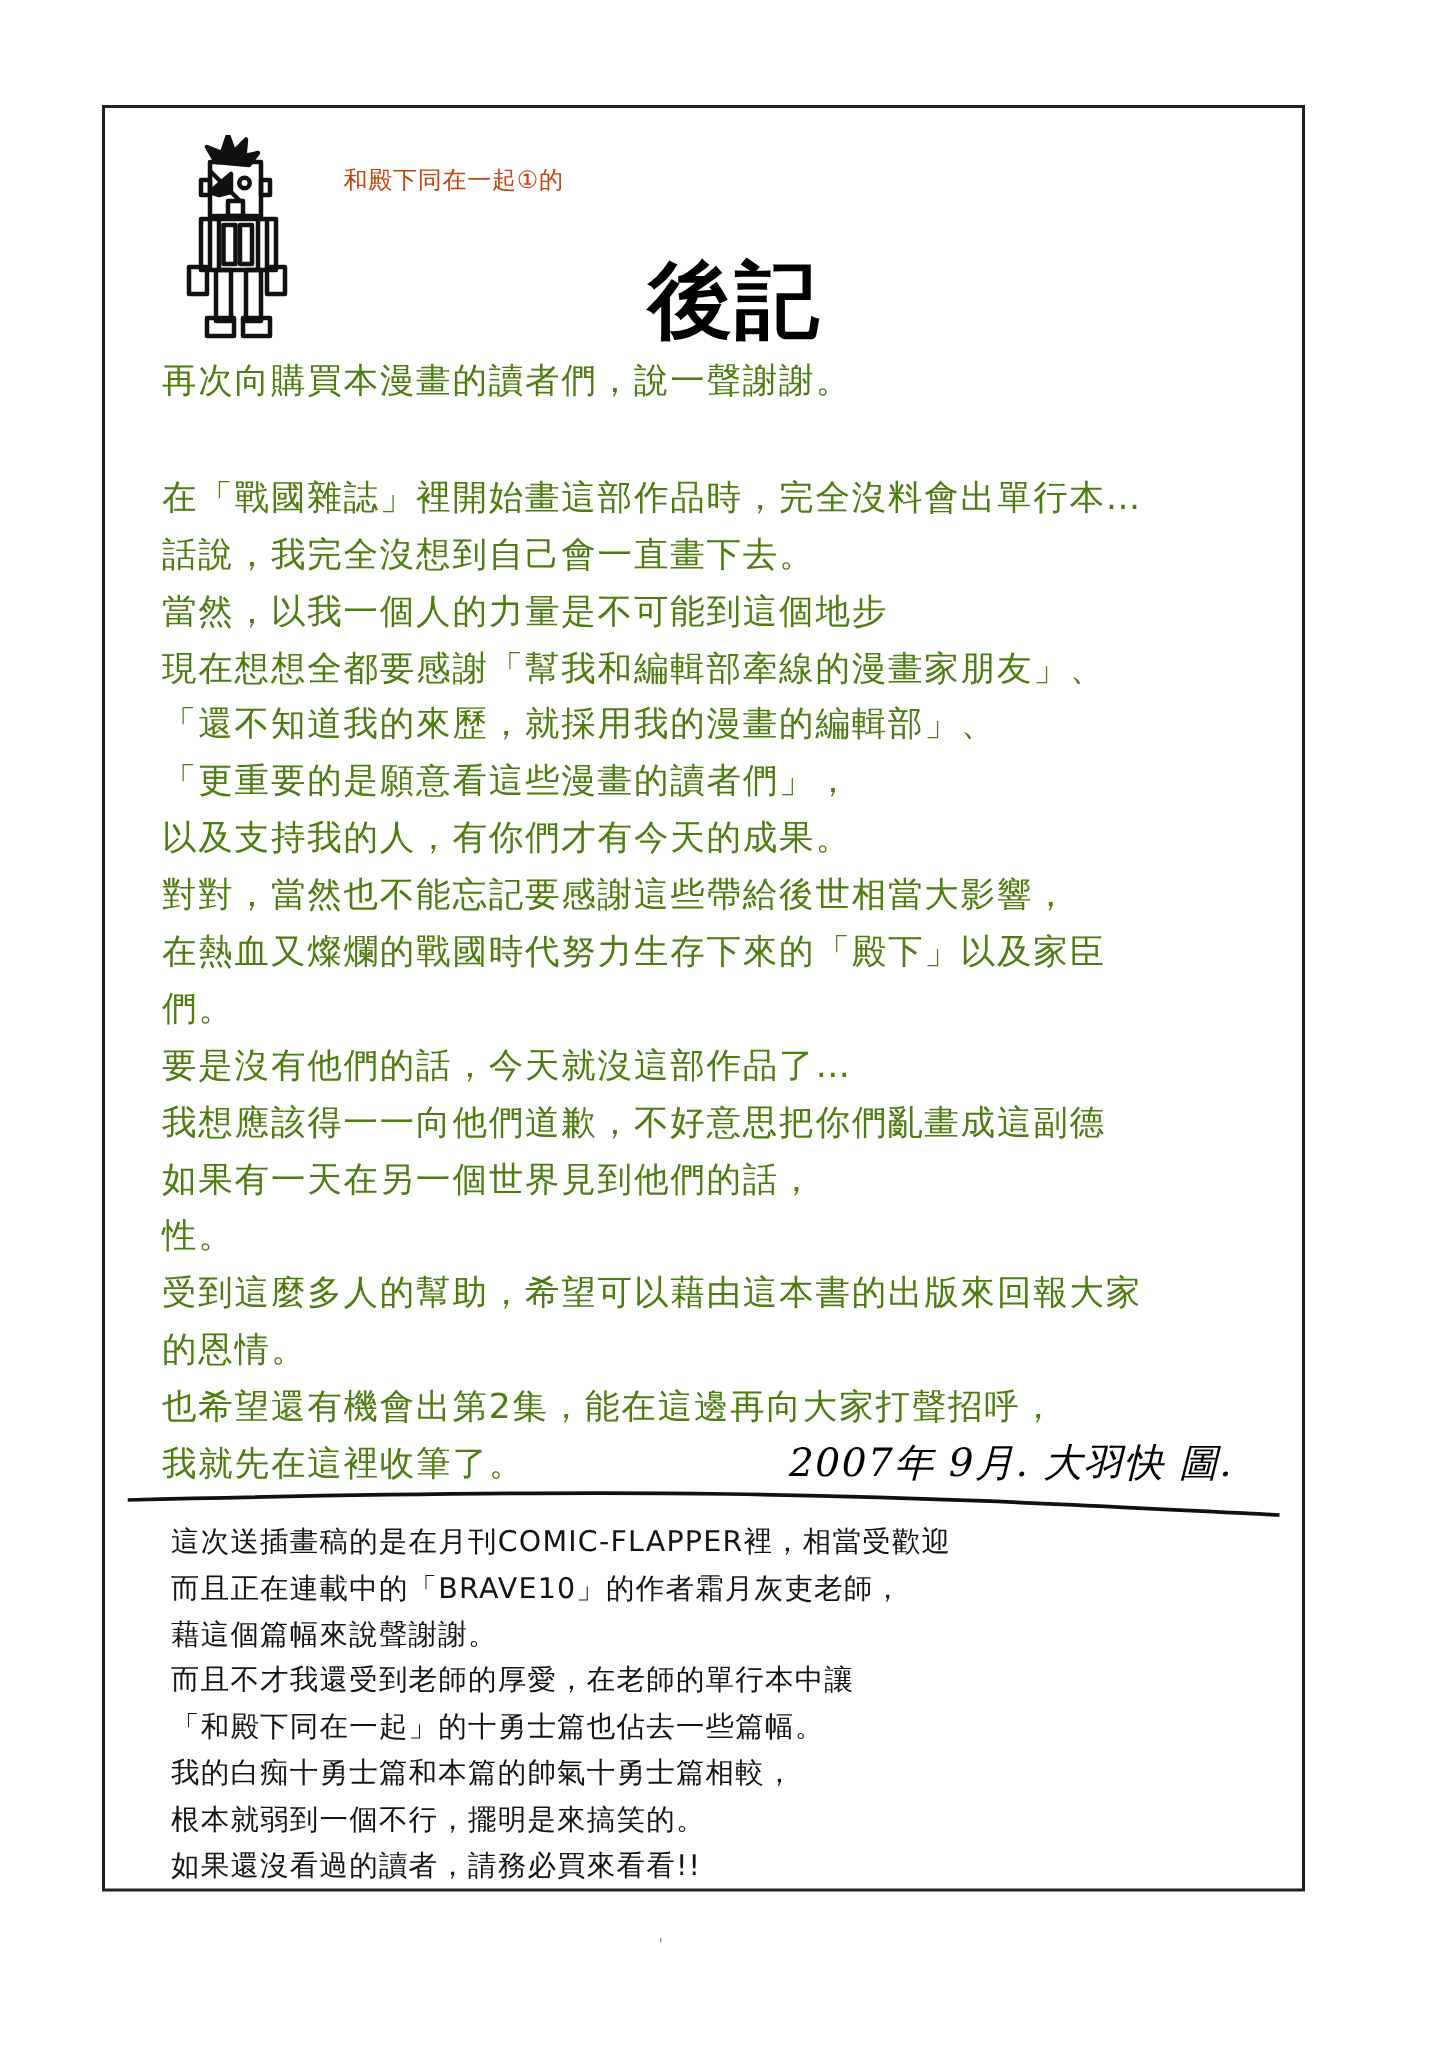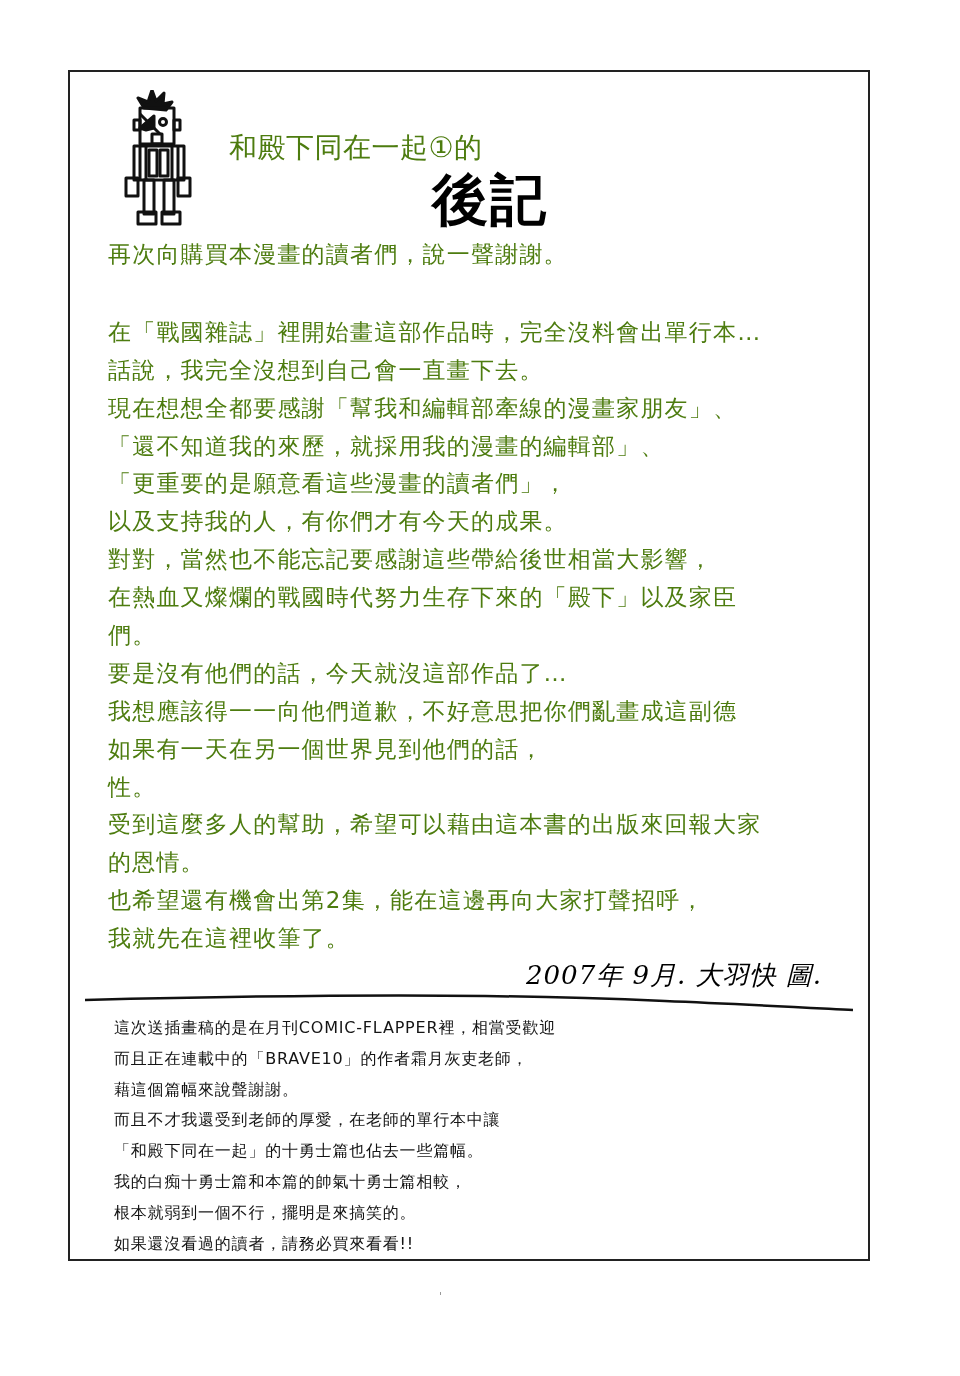--- a/index.html
+++ b/index.html
@@ -6,41 +6,41 @@
   body {
     width: 960px; height: 1376px; background: #ffffff; position: relative; overflow: hidden;
     font-family: "DejaVu Sans", sans-serif; color: #111111;
   }
   .frame {
     position: absolute; left: 68px; top: 70px; width: 802px; height: 1191px;
     border: 2px solid #222222; box-sizing: border-box;
   }
   .robot { position: absolute; left: 118px; top: 90px; width: 80px; height: 140px; }
   .subtitle {
-    position: absolute; left: 229px; top: 110px; font-size: 28px; letter-spacing: 0.5px;
-    font-family: "DejaVu Sans", sans-serif; color: #4d7c0f; margin-top: 19px;
+    position: absolute; left: 229px; top: 110px; font-size: 16px; letter-spacing: 0.5px;
+    font-family: "DejaVu Sans", sans-serif; color: #c2410c;
   }
   .title {
     position: absolute; left: 432px; top: 163px; font-size: 56px; font-weight: bold;
     font-family: "DejaVu Serif", serif; color: #000000; letter-spacing: 2px;
   }
   .body-lines { position: absolute; left: 108px; top: 236px; width: 760px; }
   .line {
     font-size: 23px; height: 37.9px; line-height: 37.9px; white-space: nowrap;
     letter-spacing: 1.2px; color: #4d7c0f;
   }
   .gap { height: 40px; }
   .signature {
     position: absolute; left: 526px; top: 958px; font-size: 26px; white-space: nowrap;
     font-family: "DejaVu Serif", serif; font-style: italic; color: #000000; letter-spacing: 1px;
   }
   .divider { position: absolute; left: 85px; top: 990px; width: 770px; height: 30px; }
   .note-lines { position: absolute; left: 114px; top: 1013px; width: 720px; }
   .note-line {
-    font-size: 16px; height: 30.8px; line-height: 30.8px; white-space: nowrap;
+    font-size: 19px; height: 30.8px; line-height: 30.8px; white-space: nowrap;
     letter-spacing: 0.8px; color: #141414;
   }
   .speck { position: absolute; left: 440px; top: 1292px; width: 1px; height: 3px; background: #999; }
 </style>
 </head>
 <body>
 
 <div class="frame"></div>
 
 <svg class="robot" viewBox="0 0 80 140">
@@ -80,20 +80,21 @@
 </svg>
 
 <div class="subtitle">和殿下同在一起①的</div>
 <div class="title">後記</div>
 
 <div class="body-lines">
   <div class="line">再次向購買本漫畫的讀者們，說一聲謝謝。</div>
   <div class="gap"></div>
   <div class="line">在「戰國雜誌」裡開始畫這部作品時，完全沒料會出單行本…</div>
   <div class="line">話說，我完全沒想到自己會一直畫下去。</div>
+  <div class="line">當然，以我一個人的力量是不可能到這個地步</div>
   <div class="line">現在想想全都要感謝「幫我和編輯部牽線的漫畫家朋友」、</div>
   <div class="line">「還不知道我的來歷，就採用我的漫畫的編輯部」、</div>
   <div class="line">「更重要的是願意看這些漫畫的讀者們」，</div>
   <div class="line">以及支持我的人，有你們才有今天的成果。</div>
   <div class="line">對對，當然也不能忘記要感謝這些帶給後世相當大影響，</div>
   <div class="line">在熱血又燦爛的戰國時代努力生存下來的「殿下」以及家臣</div>
   <div class="line">們。</div>
   <div class="line">要是沒有他們的話，今天就沒這部作品了…</div>
   <div class="line">我想應該得一一向他們道歉，不好意思把你們亂畫成這副德</div>
   <div class="line">如果有一天在另一個世界見到他們的話，</div>

